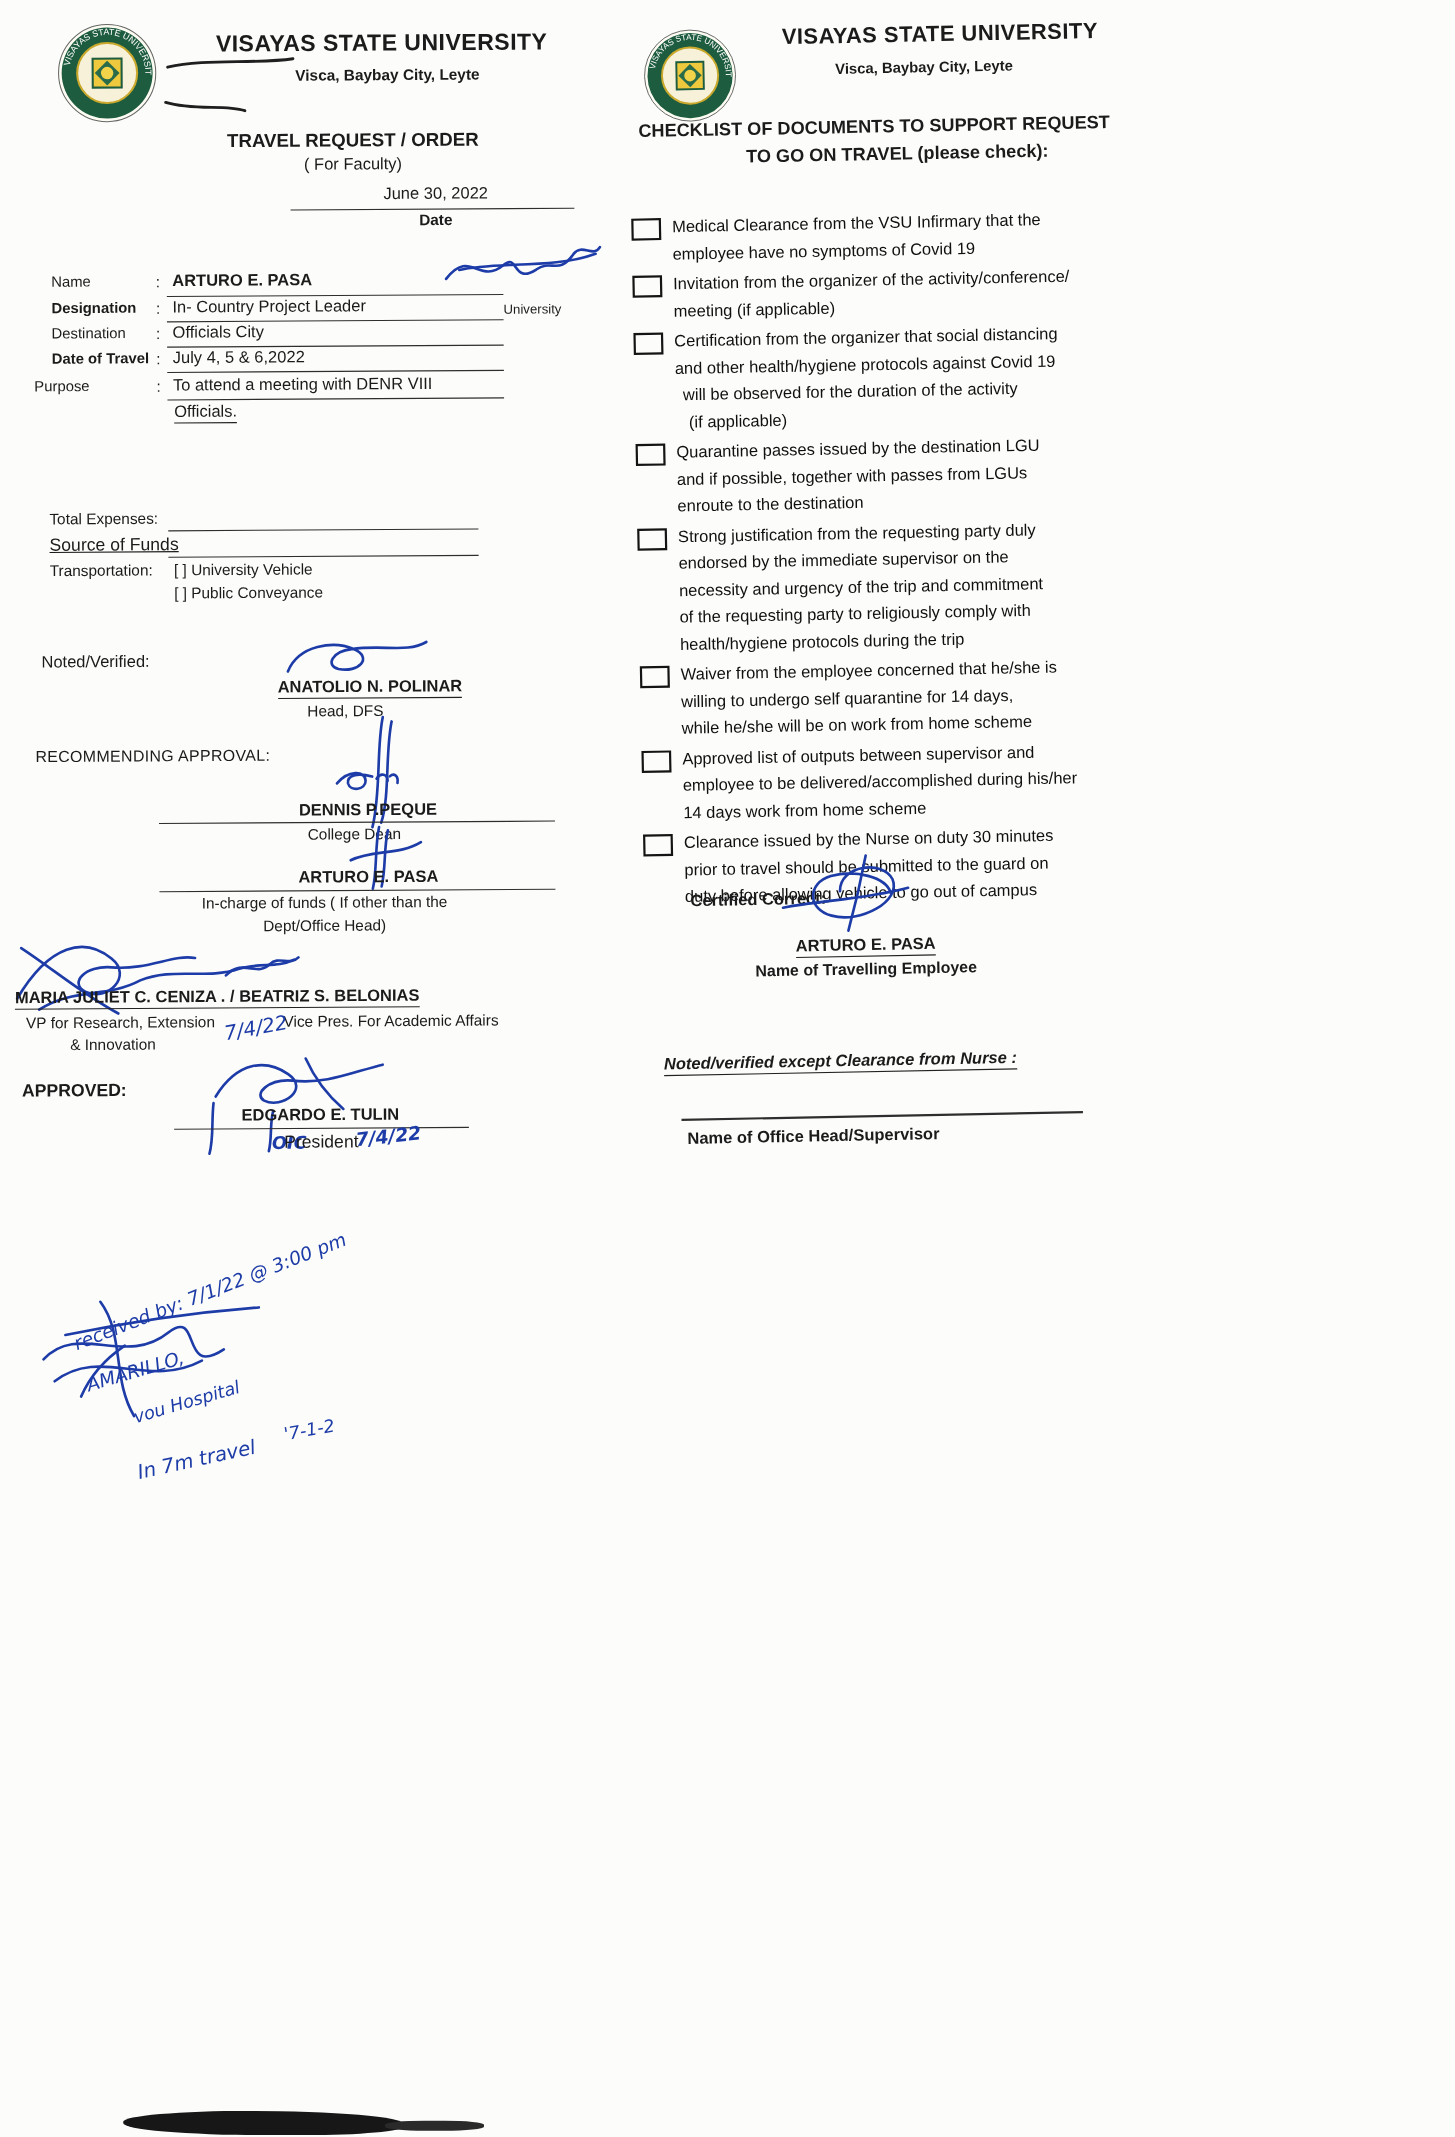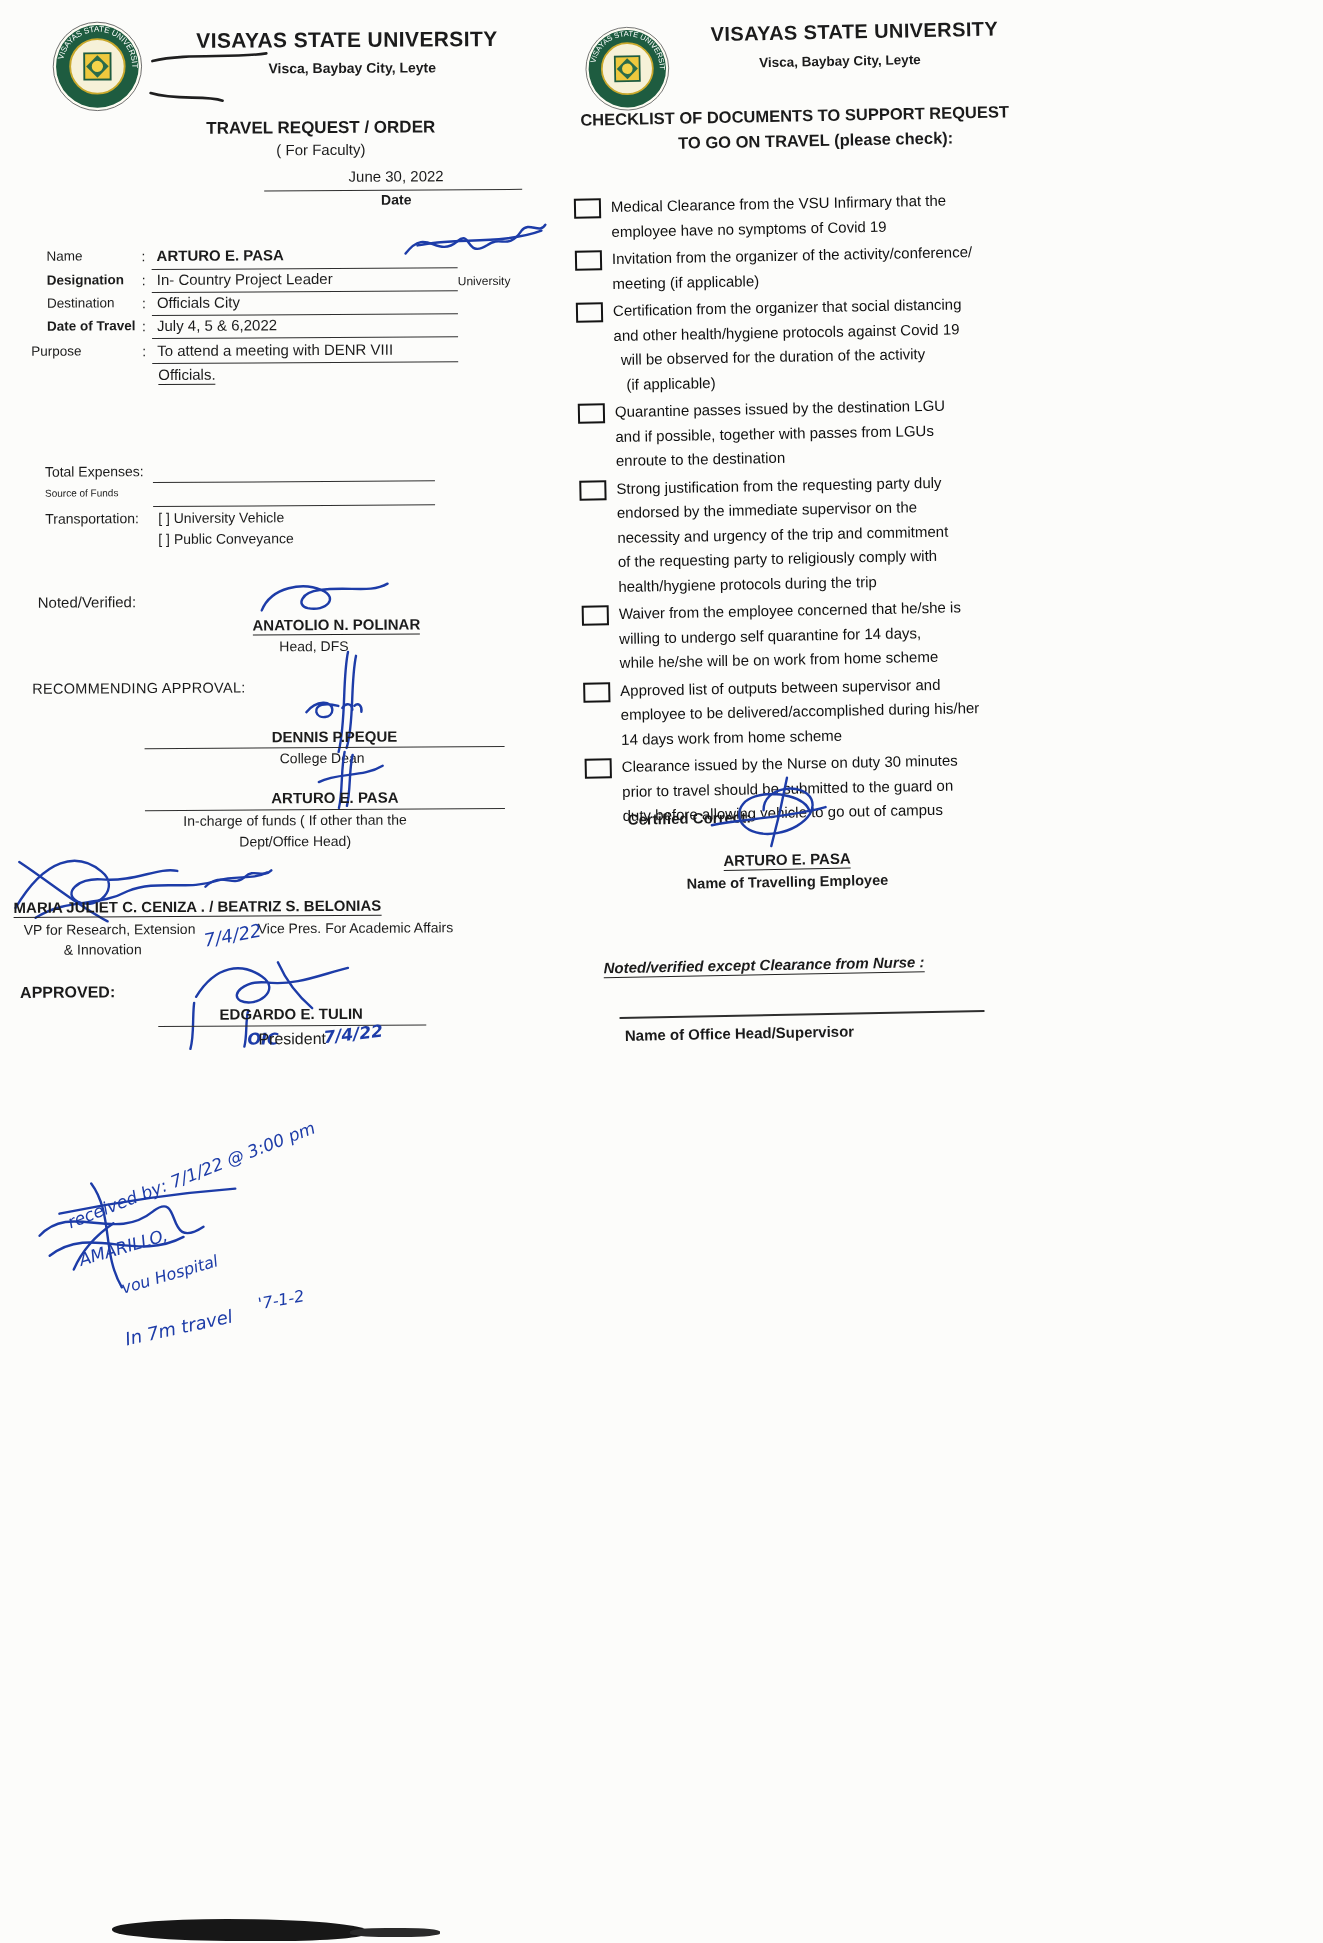--- a/index.html
+++ b/index.html
@@ -87,21 +87,21 @@
     <div class="rule" style="left:150px; top:339px; width:306px;"></div>
 
     <div class="t" style="left:29px; top:344px; font-size:13.5px;">Purpose</div>
     <div class="t" style="left:140px; top:344px; font-size:14px;">:</div>
     <div class="t" style="left:155px; top:343px; font-size:15px;">To attend a meeting with  DENR VIII</div>
     <div class="rule" style="left:150px; top:364px; width:306px;"></div>
     <div class="t" style="left:156px; top:367px; font-size:15px;"><span class="u">Officials.</span></div>
 
     <div class="t" style="left:42px; top:464px; font-size:14px;">Total Expenses:</div>
     <div class="rule" style="left:150px; top:483px; width:282px;"></div>
-    <div class="t" style="left:42px; top:488px; font-size:10px;">Source of Funds</div>
+    <div class="t" style="left:42px; top:488px; font-size:16px;text-decoration:underline;">Source of Funds</div>
     <div class="rule" style="left:150px; top:507px; width:282px;"></div>
     <div class="t" style="left:42px; top:511px; font-size:14px;">Transportation:</div>
     <div class="t" style="left:155px; top:511px; font-size:14px;text-align:right;">[ ] University Vehicle</div>
     <div class="t" style="left:155px; top:532px; font-size:14px;">[ ] Public Conveyance</div>
 
     <div class="t" style="left:34px; top:594px; font-size:15px;">Noted/Verified:</div>
     <svg class="sig" style="left:250px; top:580px;" width="140" height="42" viewBox="0 0 140 42">
       <path d="M8 32 C18 8 50 4 68 12 C86 20 72 34 54 30 C42 27 48 14 66 12 C96 8 116 16 134 6"></path>
     </svg>
     <div class="t b c" style="left:205px; top:618px; width:255px; font-size:15px;"><span class="u">ANATOLIO N. POLINAR</span></div>

